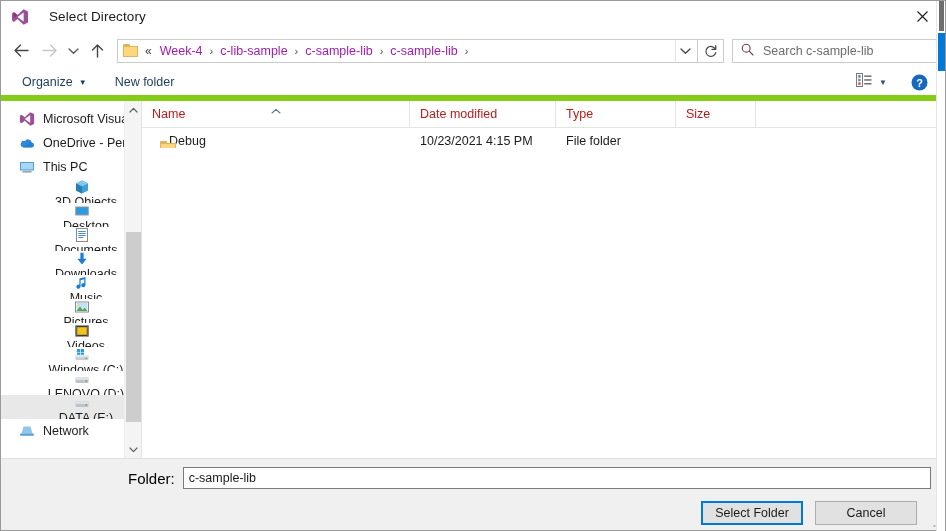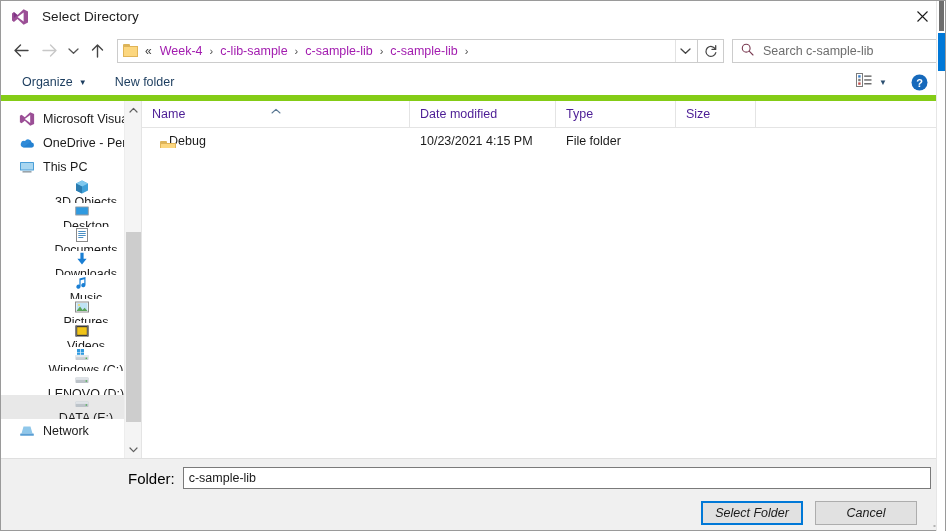--- a/index.html
+++ b/index.html
@@ -19,21 +19,21 @@
 
   
   .titlebar {
     height: 31px; flex: 0 0 31px;
     display: flex; align-items: center;
     background: #ffffff;
     position: relative;
   }
   .app-icon { width: 18px; height: 18px; margin-left: 10px; position: relative; flex: 0 0 18px; }
   .title-text {
-    margin-left: 13px; font-size: 13.5px; color: #1b1b1b;
+    margin-left: 20px; font-size: 13.5px; color: #1b1b1b;
     letter-spacing: .1px;
   }
   .close-btn {
     position: absolute; right: 0; top: 0;
     width: 46px; height: 31px;
     display: flex; align-items: center; justify-content: center;
     cursor: default;
   }
   .close-btn svg { display: block; }
 
@@ -142,21 +142,21 @@
     position: absolute; left: 1px; width: 15px;
     background: #cdcdcd;
   }
 
   .divider-v { width: 1px; background: #e4e4e4; flex: 0 0 1px; }
 
   .filelist { flex: 1 1 auto; background: #ffffff; display: flex; flex-direction: column; min-width: 0; }
   .colhead { height: 27px; flex: 0 0 27px; display: flex; position: relative; border-bottom: 1px solid #e4e4e4; }
   .col {
     display: flex; align-items: center;
-    font-size: 12.5px; color: #4c1d95;
+    font-size: 12.5px; color: #b91c1c;
     padding-left: 10px; position: relative;
     border-right: 1px solid #e4e4e4;
     cursor: default; overflow: hidden; white-space: nowrap;
   }
   .col.name { width: 268px; flex: 0 0 268px; }
   .col.date { width: 146px; flex: 0 0 146px; }
   .col.type { width: 120px; flex: 0 0 120px; }
   .col.size { width: 80px; flex: 0 0 80px; }
   .col.filler { flex: 1 1 auto; border-right: none; }
   .sort-caret {
@@ -187,21 +187,21 @@
   .folder-label { font-size: 15px; color: #000000; margin-right: 8px; white-space: nowrap; }
   .folder-input {
     flex: 1 1 auto; height: 22px;
     border: 1px solid #7a7a7a; background: #ffffff;
     font-family: "Liberation Sans", sans-serif;
     font-size: 12.5px; color: #1b1b1b;
     padding: 0 5px; outline: none;
   }
   .btn-row {
     display: flex; justify-content: flex-end; align-items: center;
-    gap: 12px; padding: 12px 28px 0 0; font-style: italic;
+    gap: 12px; padding: 12px 28px 0 0;
   }
   .btn {
     width: 102px; height: 24px;
     font-family: "Liberation Sans", sans-serif;
     font-size: 12.5px; color: #1b1b1b;
     background: #e1e1e1; border: 1px solid #adadad;
     display: flex; align-items: center; justify-content: center;
     cursor: default;
   }
   .btn.default { border: 2px solid #0078d7; background: #e1e1e1; }

